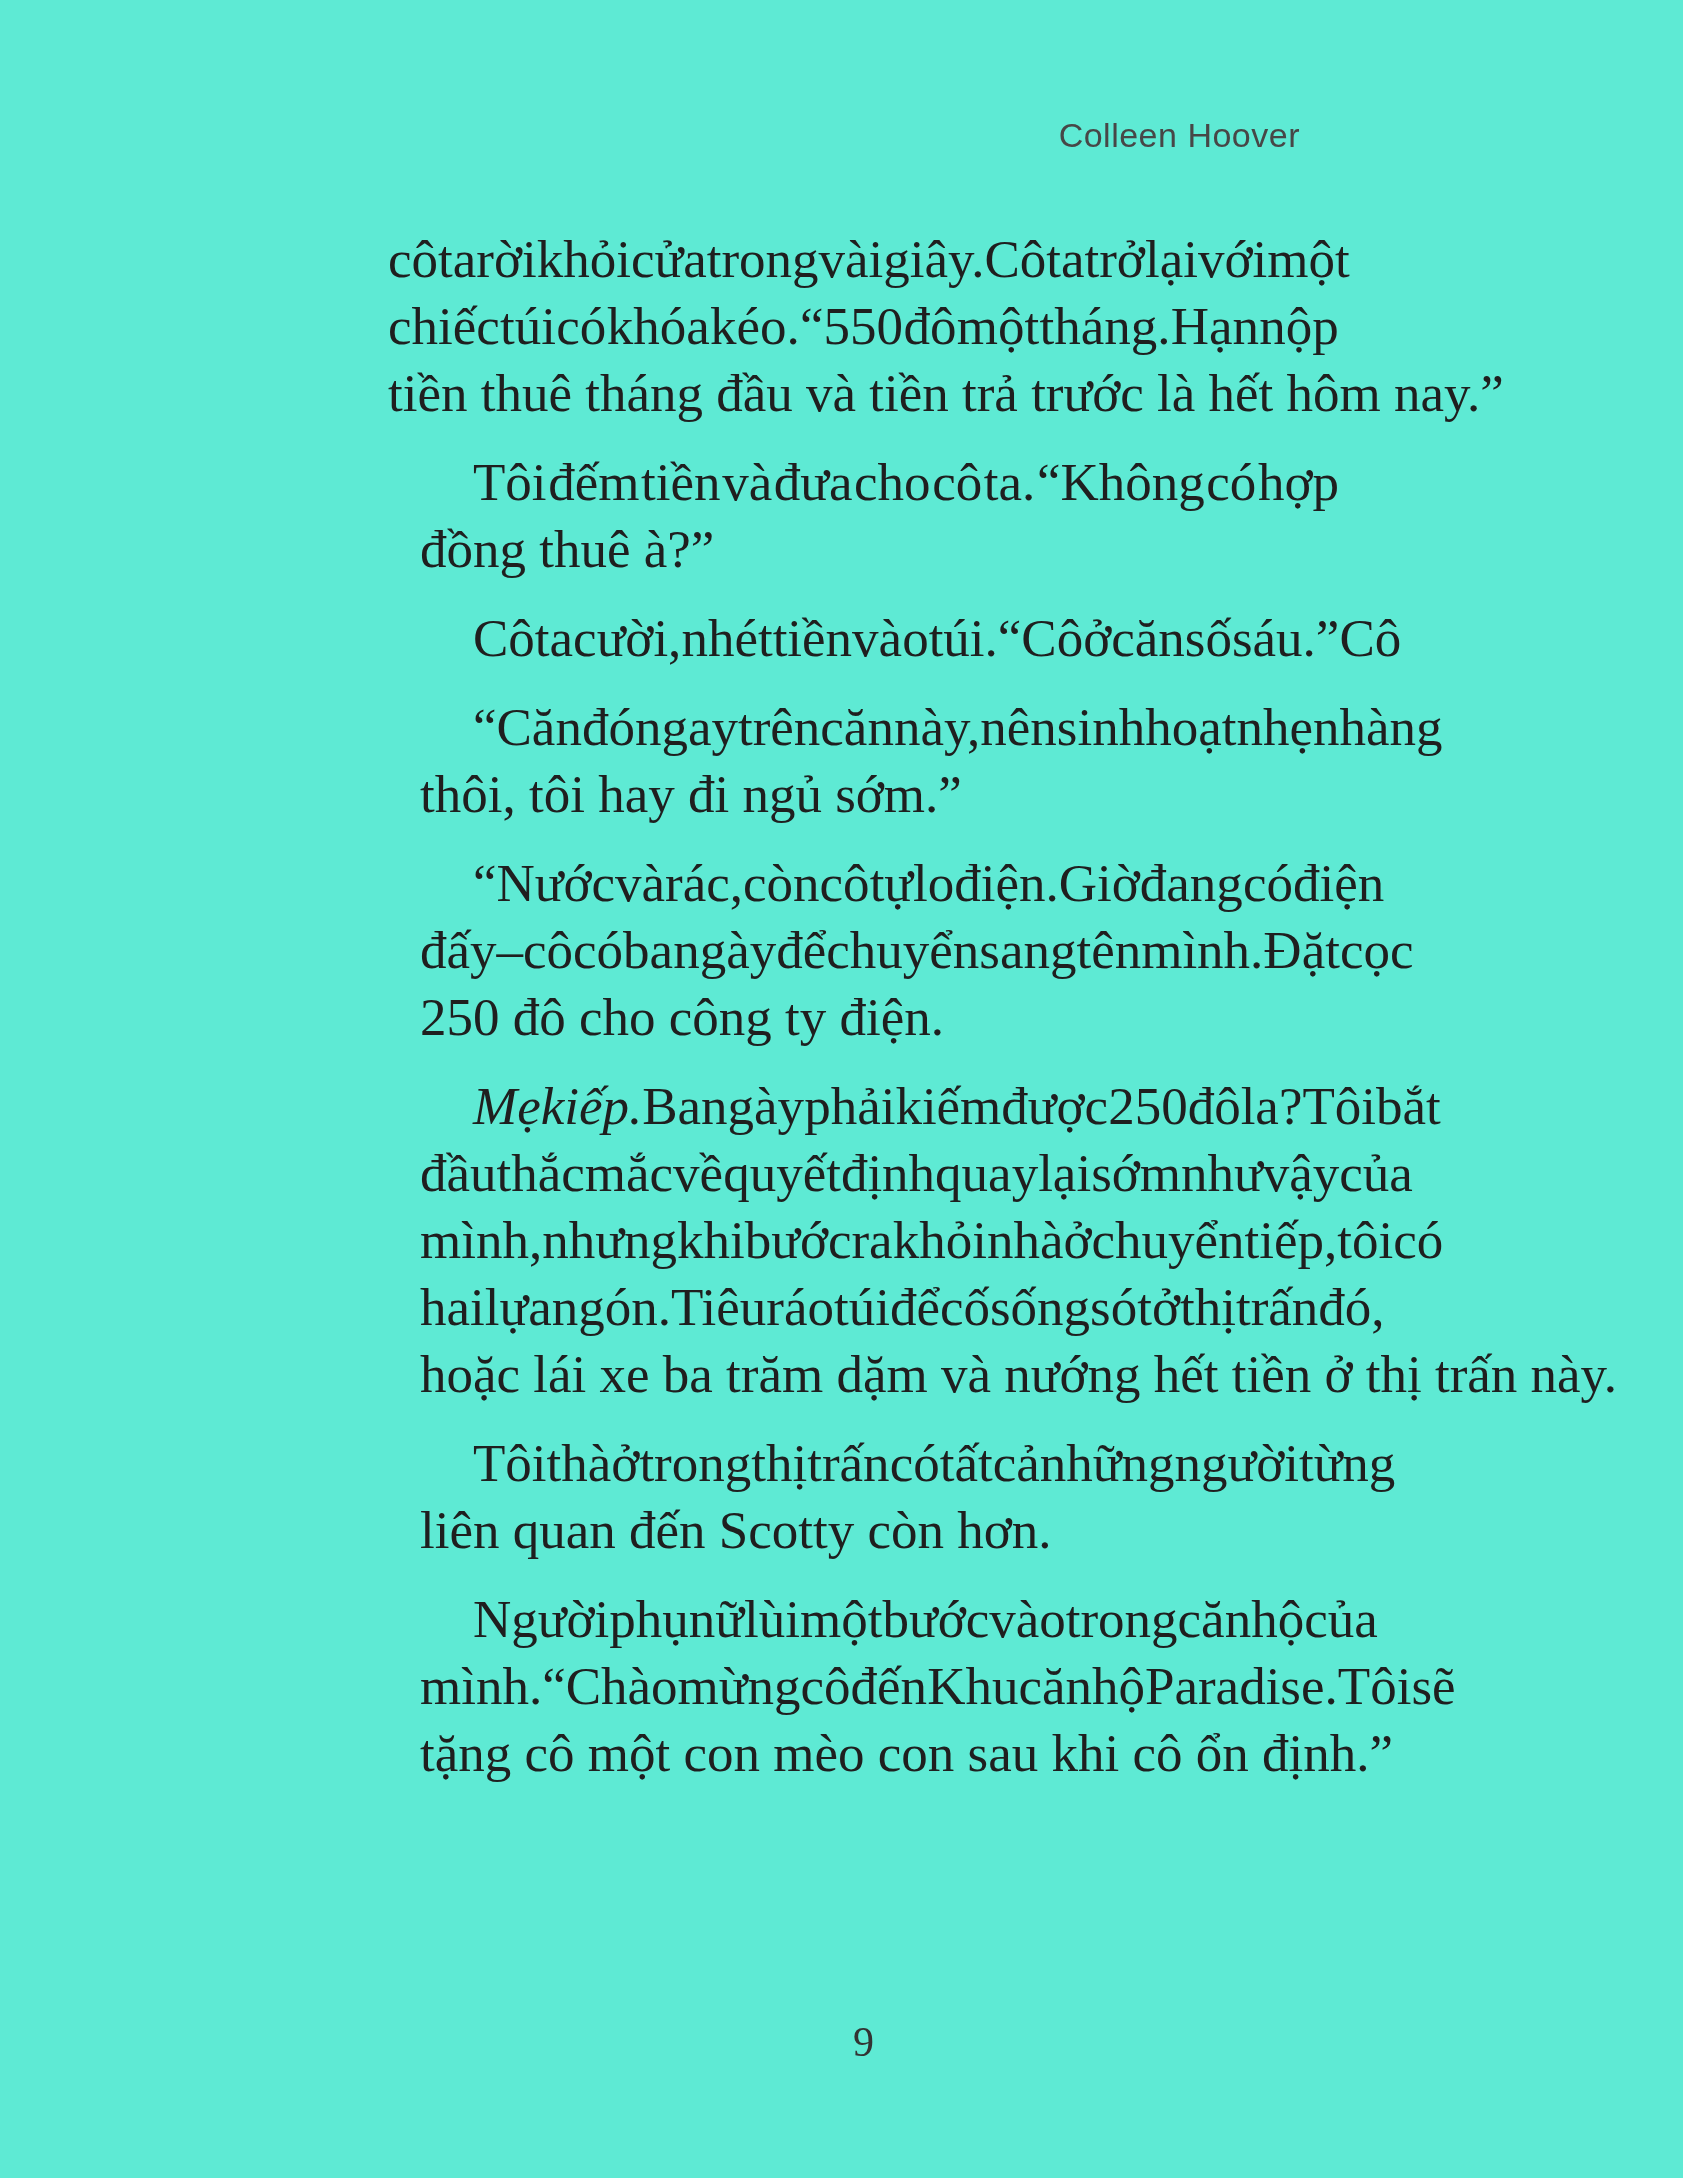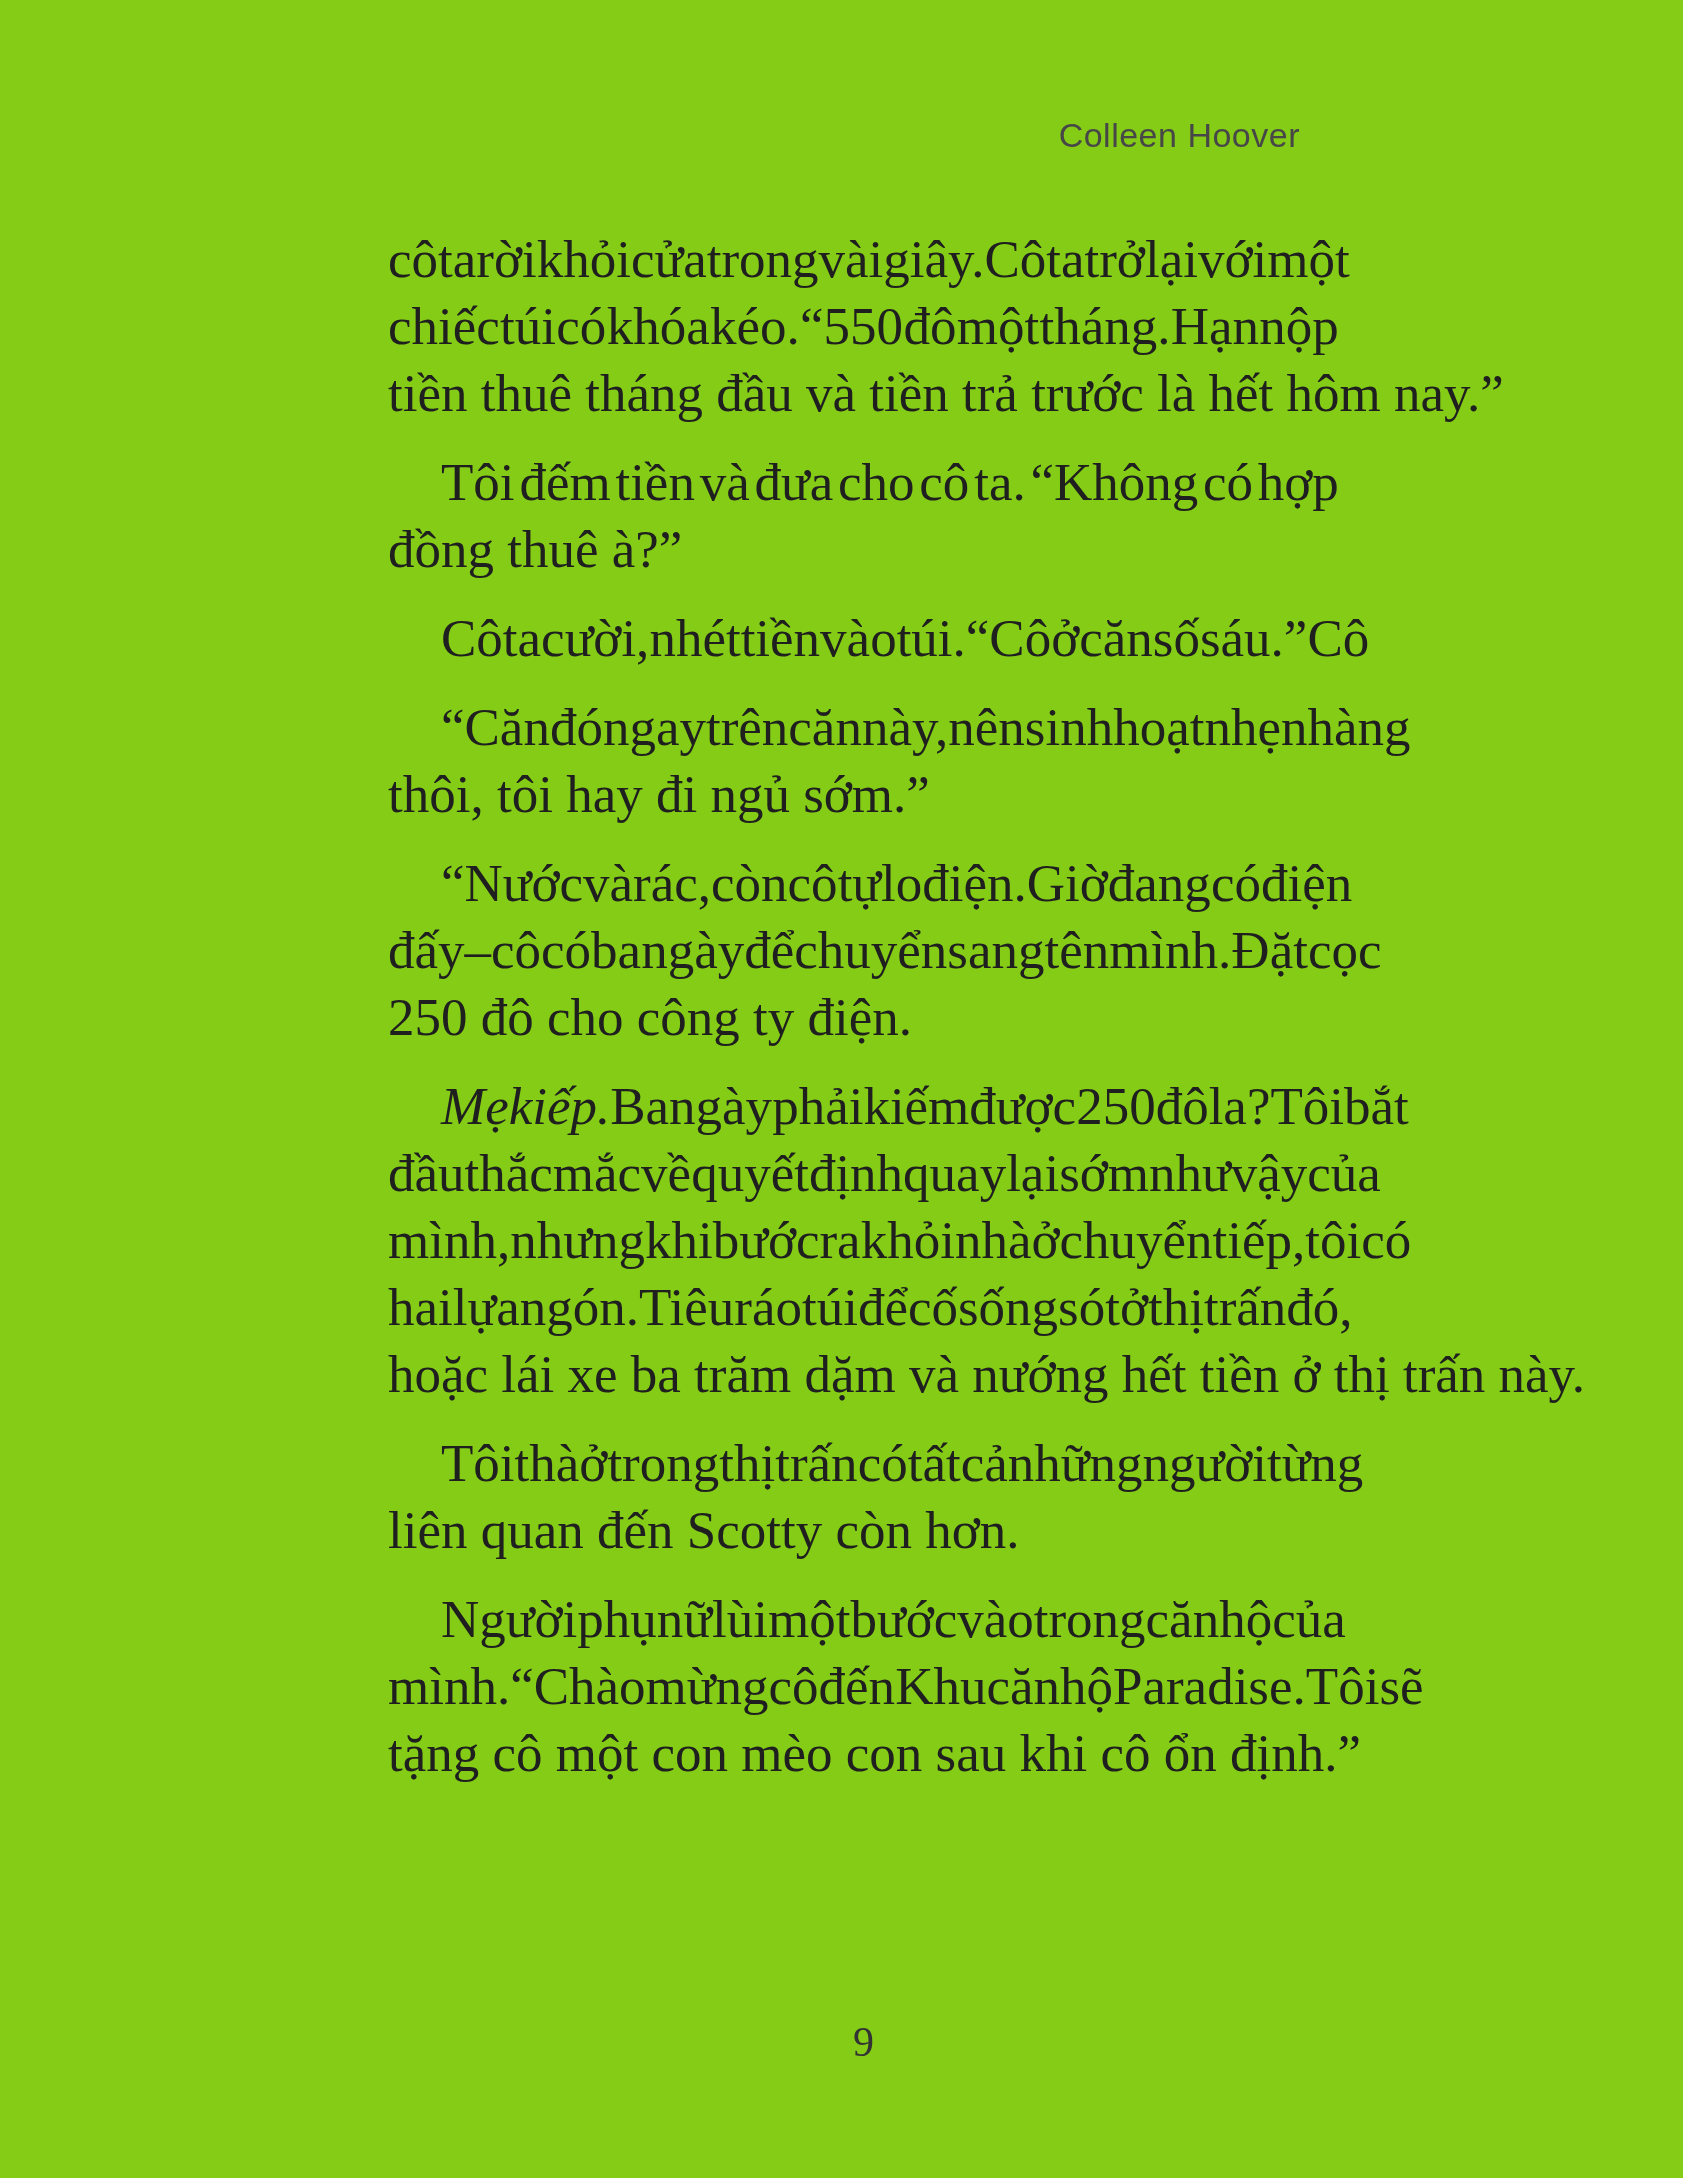--- a/index.html
+++ b/index.html
@@ -4,21 +4,21 @@
 <style>
   html, body {
     margin: 0;
     padding: 0;
     background: #ffffff;
   }
   .page {
     position: relative;
     width: 1683px;
     height: 2178px;
-    background: #84cc16;
+    background: #5eead4;
     overflow: hidden;
     font-family: "Liberation Serif", serif;
   }
   .running-header {
     position: absolute;
     top: 115px;
     right: 383px;
     font-family: "Liberation Sans", sans-serif;
     font-size: 34px;
     line-height: 40px;
@@ -29,20 +29,21 @@
   .body-text {
     position: absolute;
     left: 388px;
     top: 226px;
     width: 951px;
     font-size: 53px;
     color: #1f1f1f;
   }
   .para + .para {
     margin-top: 22px;
+    margin-left: 32px;
   }
   .line {
     display: flex;
     justify-content: space-between;
     line-height: 67px;
   }
   .line.natural {
     display: block;
     white-space: nowrap;
   }

